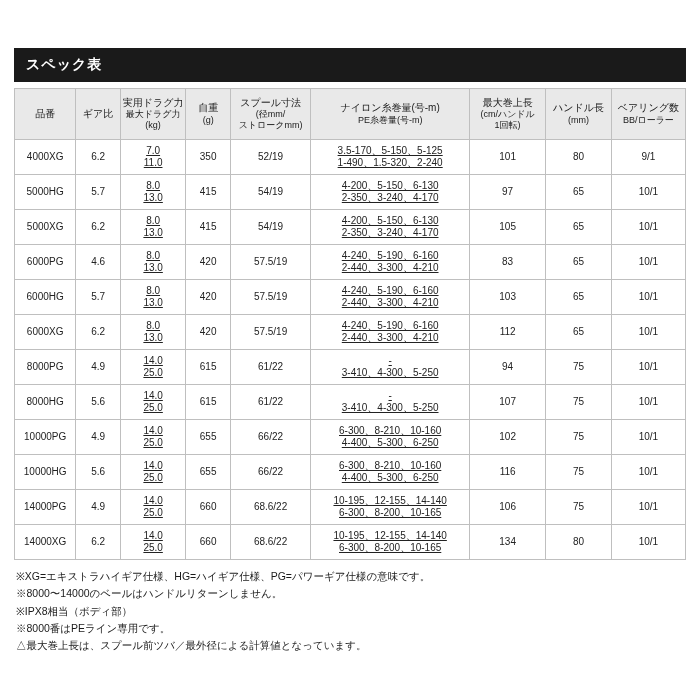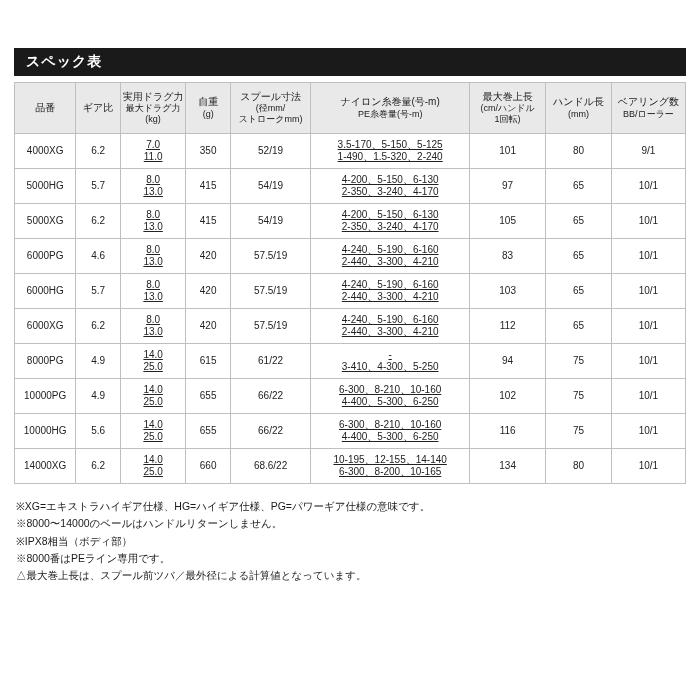--- a/index.html
+++ b/index.html
@@ -16,21 +16,21 @@
   }
   .page {
     position: relative;
     width: 700px;
     height: 700px;
     box-sizing: border-box;
     padding: 0 14px;
   }
   .title-bar {
     margin-top: 48px;
-    height: 28px;
+    height: 34px;
     background: #1a1a1a;
     color: #ffffff;
     display: flex;
     align-items: center;
     padding-left: 12px;
     font-size: 14px;
     font-weight: bold;
     letter-spacing: 1px;
   }
   table.spec {
@@ -61,21 +61,21 @@
   }
   .hdr-sub {
     font-size: 9px;
     display: block;
   }
   .two-line span {
     display: block;
     text-decoration: underline;
   }
   .notes {
-    margin-top: 14px;
+    margin-top: 8px;
     font-size: 10.5px;
     line-height: 1.65;
     color: #1a1a1a;
     padding-left: 2px;
   }
   .notes div {
     white-space: nowrap;
   }
   col.c-model { width: 58px; }
   col.c-gear { width: 42px; }
@@ -263,20 +263,37 @@
         <td>61/22</td>
         <td class="two-line">
           <span>-</span>
           <span>3-410、4-300、5-250</span>
         </td>
         <td>94</td>
         <td>75</td>
         <td>10/1</td>
       </tr>
       <tr>
+        <td>8000HG</td>
+        <td>5.6</td>
+        <td class="two-line">
+          <span>14.0</span>
+          <span>25.0</span>
+        </td>
+        <td>615</td>
+        <td>61/22</td>
+        <td class="two-line">
+          <span>-</span>
+          <span>3-410、4-300、5-250</span>
+        </td>
+        <td>107</td>
+        <td>75</td>
+        <td>10/1</td>
+      </tr>
+      <tr>
         <td>10000PG</td>
         <td>4.9</td>
         <td class="two-line">
           <span>14.0</span>
           <span>25.0</span>
         </td>
         <td>655</td>
         <td>66/22</td>
         <td class="two-line">
           <span>6-300、8-210、10-160</span>
@@ -293,20 +310,37 @@
           <span>14.0</span>
           <span>25.0</span>
         </td>
         <td>655</td>
         <td>66/22</td>
         <td class="two-line">
           <span>6-300、8-210、10-160</span>
           <span>4-400、5-300、6-250</span>
         </td>
         <td>116</td>
+        <td>75</td>
+        <td>10/1</td>
+      </tr>
+      <tr>
+        <td>14000PG</td>
+        <td>4.9</td>
+        <td class="two-line">
+          <span>14.0</span>
+          <span>25.0</span>
+        </td>
+        <td>660</td>
+        <td>68.6/22</td>
+        <td class="two-line">
+          <span>10-195、12-155、14-140</span>
+          <span>6-300、8-200、10-165</span>
+        </td>
+        <td>106</td>
         <td>75</td>
         <td>10/1</td>
       </tr>
       <tr>
         <td>14000XG</td>
         <td>6.2</td>
         <td class="two-line">
           <span>14.0</span>
           <span>25.0</span>
         </td>

